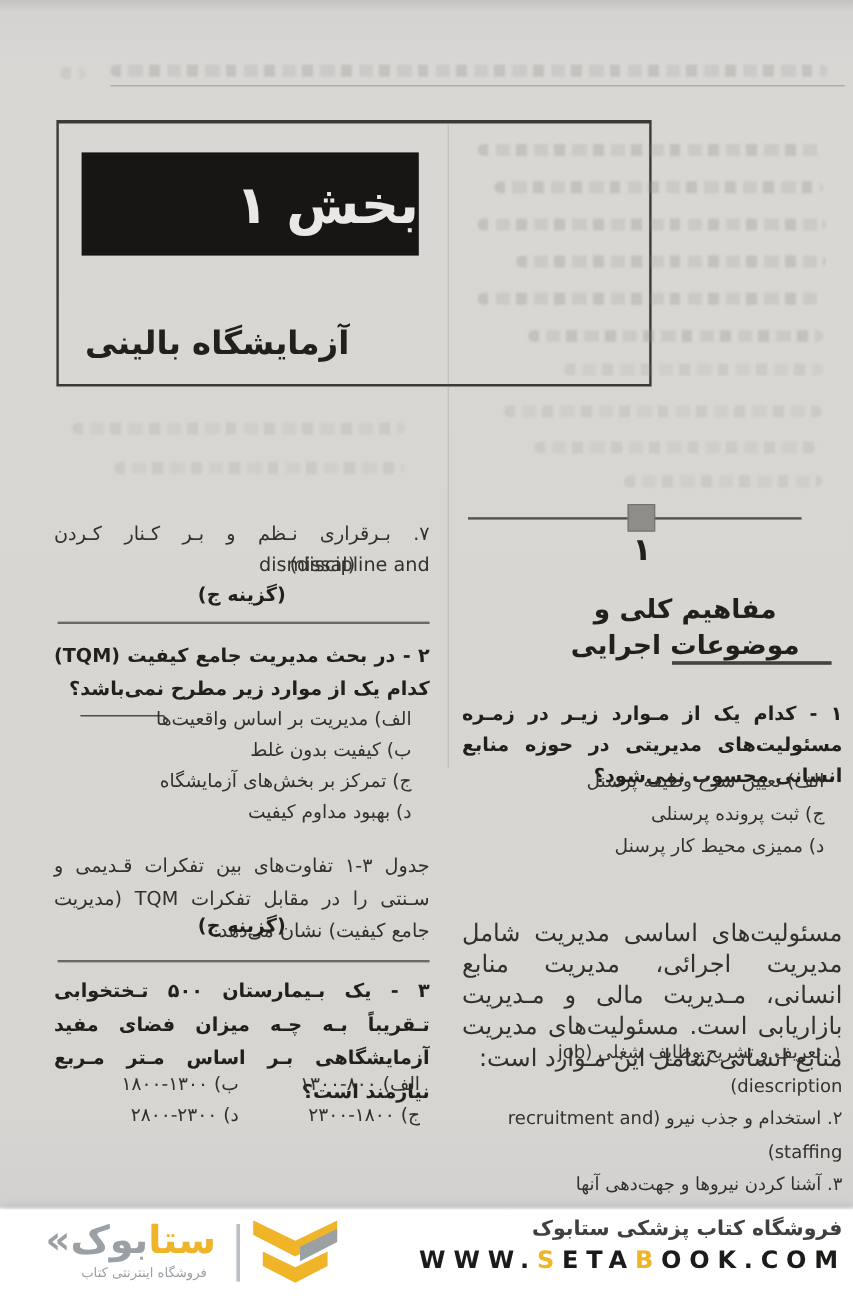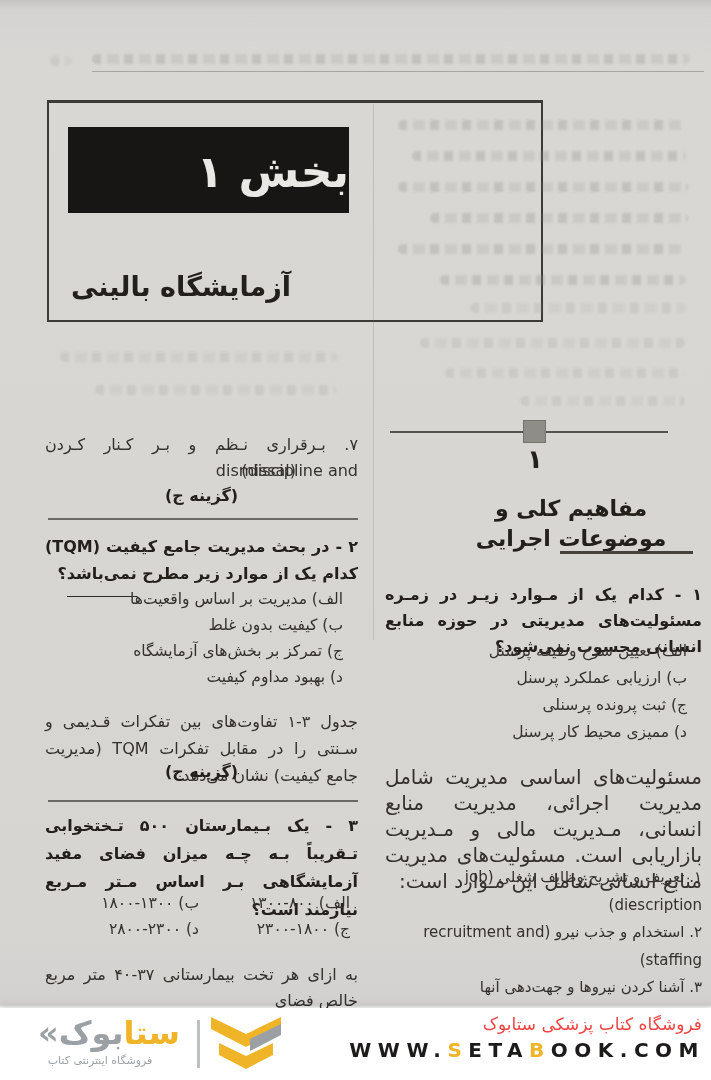--- a/index.html
+++ b/index.html
@@ -28,27 +28,27 @@
   .ch-line{position:absolute;left:390px;top:431px;width:278px;height:1.6px;background:#56534e;}
   .ch-square{position:absolute;left:523px;top:420px;width:23px;height:23px;background:#8e8d88;border:1px solid #75736e;box-sizing:border-box;}
   .ch-num{position:absolute;left:505px;top:444px;width:60px;text-align:center;font-size:26px;line-height:30px;}
   .ch-title{position:absolute;left:440px;top:494px;width:262px;text-align:center;font-size:22px;line-height:30px;}
   .ch-underline{position:absolute;left:560px;top:551px;width:133px;height:2.5px;background:#45423d;}
   
   .rcol{left:385px;width:317px;}
   .lcol{left:45px;width:313px;}
   .opt{padding-right:15px;}
   .footer{position:absolute;left:0;top:1008px;width:711px;height:72px;background:#fff;box-shadow:0 -3px 7px rgba(0,0,0,.10);}
-  .shop-title{position:absolute;right:9px;top:6px;font-size:17px;font-weight:400;color:#ef4444;direction:rtl;}
+  .shop-title{position:absolute;right:9px;top:6px;font-size:17px;font-weight:700;color:#404040;direction:rtl;}
   .url{position:absolute;right:6px;top:30px;font-size:20px;font-weight:700;color:#1c1b19;letter-spacing:6.5px;font-family:"DejaVu Sans","Liberation Sans",sans-serif;}
   .url .amber{color:#F0B429;}
   .wordmark{position:absolute;left:38px;top:8px;display:flex;align-items:flex-start;font-weight:700;font-size:32px;line-height:34px;}
   .wordmark .gray{color:#9BA0A5;}
   .wordmark .yellow{color:#F0B429;}
-  .tagline{position:absolute;left:24px;top:46px;width:152px;text-align:center;font-size:11px;color:#9aa0a3;direction:rtl;}
+  .tagline{position:absolute;left:44px;top:46px;width:152px;text-align:center;font-size:11px;color:#9aa0a3;direction:rtl;}
   .logo-divider{position:absolute;left:197px;top:12px;width:2.5px;height:48px;background:#bcc0c3;}
   .logo-icon{position:absolute;left:209px;top:8px;}
   .vghost{position:absolute;width:1.3px;background:rgba(108,107,102,.22);}
 </style>
 </head>
 <body>
 
 <div class="page">
 
   <div class="ghost dim" style="left:50px;top:56px;width:22px;"></div>
@@ -78,21 +78,20 @@
   <div class="ch-line"></div>
   <div class="ch-square"></div>
   <div class="ch-num fa bold">۱</div>
   <div class="ch-title fa bold">مفاهیم کلی و موضوعات اجرایی</div>
   <div class="ch-underline"></div>
 
   <div class="abs rcol fa bold just" style="top:582px;font-size:16px;line-height:26px;">۱ - کدام یک از مـوارد زیـر در زمـره مسئولیت‌های مدیریتی در حوزه منابع انسانی محسوب نمی‌شود؟</div>
 
   <div class="abs rcol fa" style="top:638px;font-size:15.5px;line-height:27px;">
     <div class="opt">الف) تعیین شرح وظیفه پرسنل</div>
-    <div class="opt">ب) ارزیابی عملکرد پرسنل</div>
     <div class="opt">ج) ثبت پرونده پرسنلی</div>
     <div class="opt">د) ممیزی محیط کار پرسنل</div>
   </div>
 
   <div class="abs rcol fa just" style="top:764px;font-size:20px;line-height:26px;">مسئولیت‌های اساسی مدیریت شامل مدیریت اجرائی، مدیریت منابع انسانی، مـدیریت مالی و مـدیریت بازاریابی است. مسئولیت‌های مدیریت منابع انسانی شامل این مـوارد است:</div>
 
   <div class="abs rcol fa" style="top:864px;font-size:15px;line-height:27.5px;">
     <div>۱. تعریف و تشریح وظایف شغلی (job diescription)</div>
     <div>۲. استخدام و جذب نیرو (recruitment and staffing)</div>
     <div>۳. آشنا کردن نیروها و جهت‌دهی آنها (orientation)</div>
@@ -124,21 +123,20 @@
 
   <div class="abs lcol fa bold just" style="top:812px;font-size:16px;line-height:28px;">۳ - یک بـیمارستان ۵۰۰ تـختخوابی تـقریباً بـه چـه میزان فضای مفید آزمایشگاهی بـر اساس مـتر مـربع نیازمند است؟</div>
 
   <div class="abs fa" style="left:48px;top:890px;width:302px;font-size:15.5px;line-height:26px;display:grid;grid-template-columns:1fr 1fr;direction:rtl;">
     <div>الف) ۸۰۰-۱۳۰۰</div>
     <div>ب) ۱۳۰۰-۱۸۰۰</div>
     <div>ج) ۱۸۰۰-۲۳۰۰</div>
     <div>د) ۲۳۰۰-۲۸۰۰</div>
   </div>
 
-  <div class="abs lcol fa just" style="top:962px;font-size:16px;line-height:26px;">به ازای هر تخت بیمارستانی ۳۷-۴۰ متر مربع خالص فضای</div>
 
   <div class="footer">
     <div class="wordmark">
       <span class="gray">«</span>
         <span class="gray" dir="rtl">بوک</span>
         <span class="yellow" dir="rtl">ستا</span>
     </div>
     <div class="tagline">فروشگاه اینترنتی کتاب</div>
     <div class="logo-divider"></div>
     <svg class="logo-icon" width="74" height="58" viewBox="0 0 74 58">

